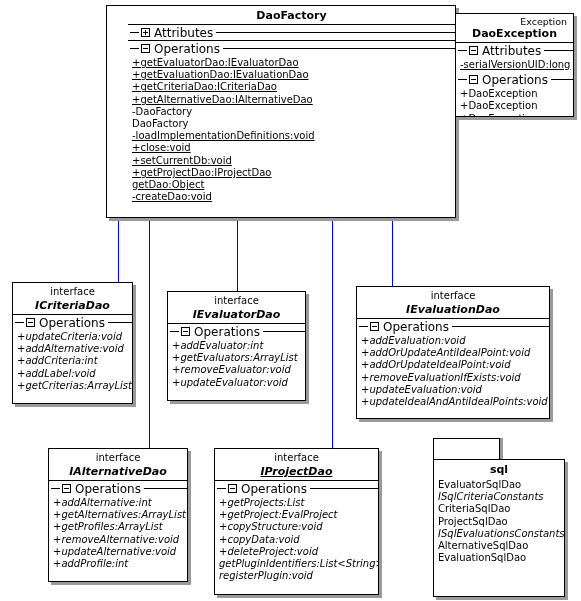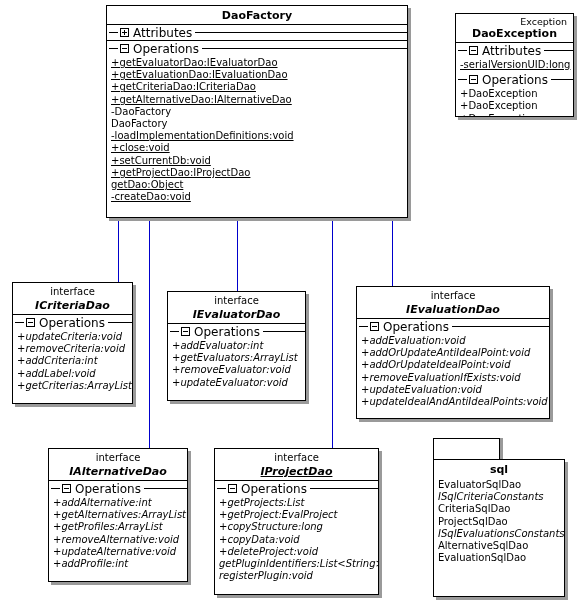--- a/index.html
+++ b/index.html
@@ -150,21 +150,21 @@
 <body>
 
 <div id="canvas">
 
   <div class="conn" style="left:118px; top:218px; height:65px;"></div>
   <div class="conn" style="left:149px; top:218px; height:230px;"></div>
   <div class="conn" style="left:237px; top:218px; height:73px;"></div>
   <div class="conn" style="left:332px; top:218px; height:230px;"></div>
   <div class="conn" style="left:392px; top:218px; height:68px;"></div>
 
-  <div class="umlbox" style="left:106px; top:5px; width:302px; height:213px;">
+  <div class="umlbox" style="left:106px; top:5px; width:350px; height:213px;padding-left:21px;">
     <div class="box-title">DaoFactory</div>
     <div class="title-rule"></div>
 
     <div class="comp-head">
       <div class="comp-dash"></div>
       <div class="toggle plus"></div>
       <div class="comp-label">Attributes</div>
       <div class="comp-rule"></div>
     </div>
     <div class="comp-sep"></div>
@@ -226,21 +226,21 @@
     <div class="box-title italic" style="padding-top:1px;">ICriteriaDao</div>
     <div class="title-rule"></div>
     <div class="comp-head">
       <div class="comp-dash"></div>
       <div class="toggle"></div>
       <div class="comp-label">Operations</div>
       <div class="comp-rule"></div>
     </div>
     <div class="members">
         <div class="member italic">+updateCriteria:void</div>
-        <div class="member italic">+removeCriteria:void</div>
+        <div class="member italic">+addAlternative:void</div>
         <div class="member italic">+addCriteria:int</div>
         <div class="member italic">+addLabel:void</div>
         <div class="member italic">+getCriterias:ArrayList</div>
       </div>
   </div>
 
   <div class="umlbox" style="left:167px; top:291px; width:139px; height:110px;">
     <div class="box-stereo">interface</div>
     <div class="box-title italic" style="padding-top:1px;">IEvaluatorDao</div>
     <div class="title-rule"></div>
@@ -304,21 +304,21 @@
     <div class="title-rule"></div>
     <div class="comp-head">
       <div class="comp-dash"></div>
       <div class="toggle"></div>
       <div class="comp-label">Operations</div>
       <div class="comp-rule"></div>
     </div>
     <div class="members">
         <div class="member italic">+getProjects:List</div>
         <div class="member italic">+getProject:EvalProject</div>
-        <div class="member italic">+copyStructure:long</div>
+        <div class="member italic">+copyStructure:void</div>
         <div class="member italic">+copyData:void</div>
         <div class="member italic">+deleteProject:void</div>
         <div class="member italic">getPluginIdentifiers:List&lt;String&gt;</div>
         <div class="member italic">registerPlugin:void</div>
       </div>
   </div>
 
   <div class="pkg-tab" style="left:433px; top:438px; width:67px; height:22px; box-shadow:3px 0 0 0 #9a9a9a;"></div>
   <div class="umlbox" style="left:433px; top:459px; width:132px; height:138px;">
     <div class="box-title">sql</div>

